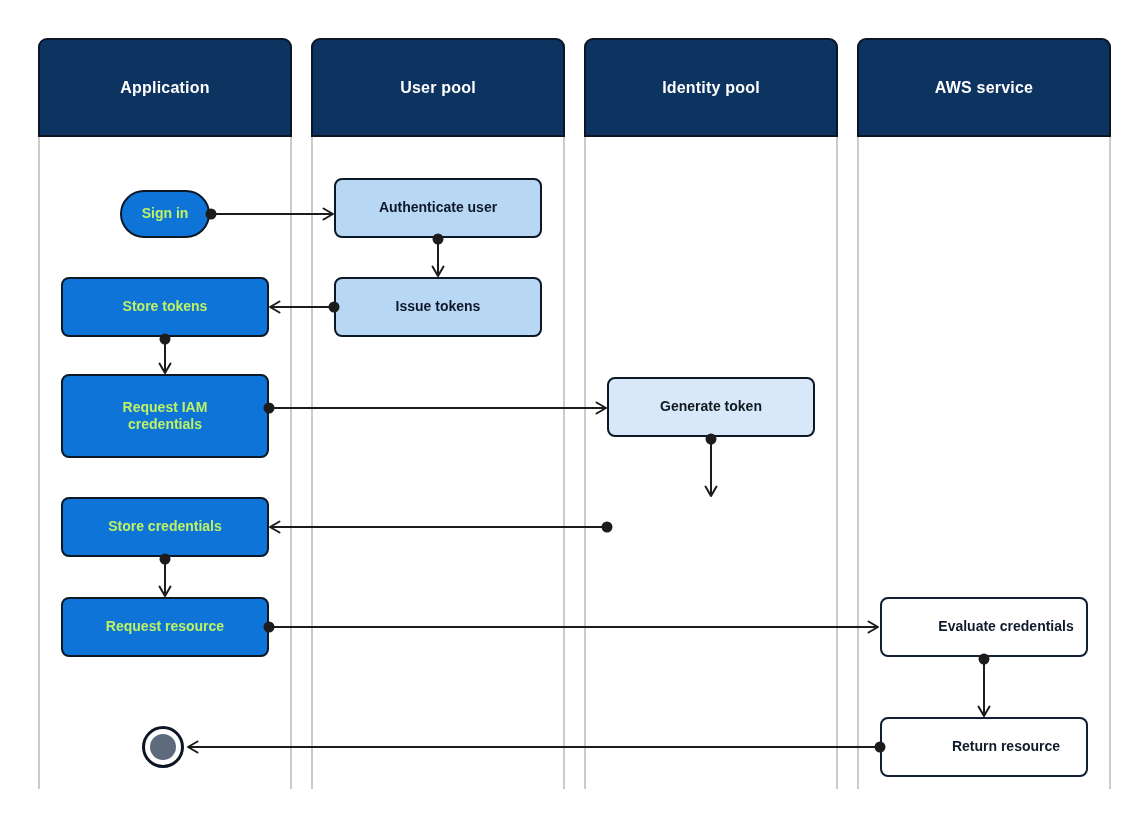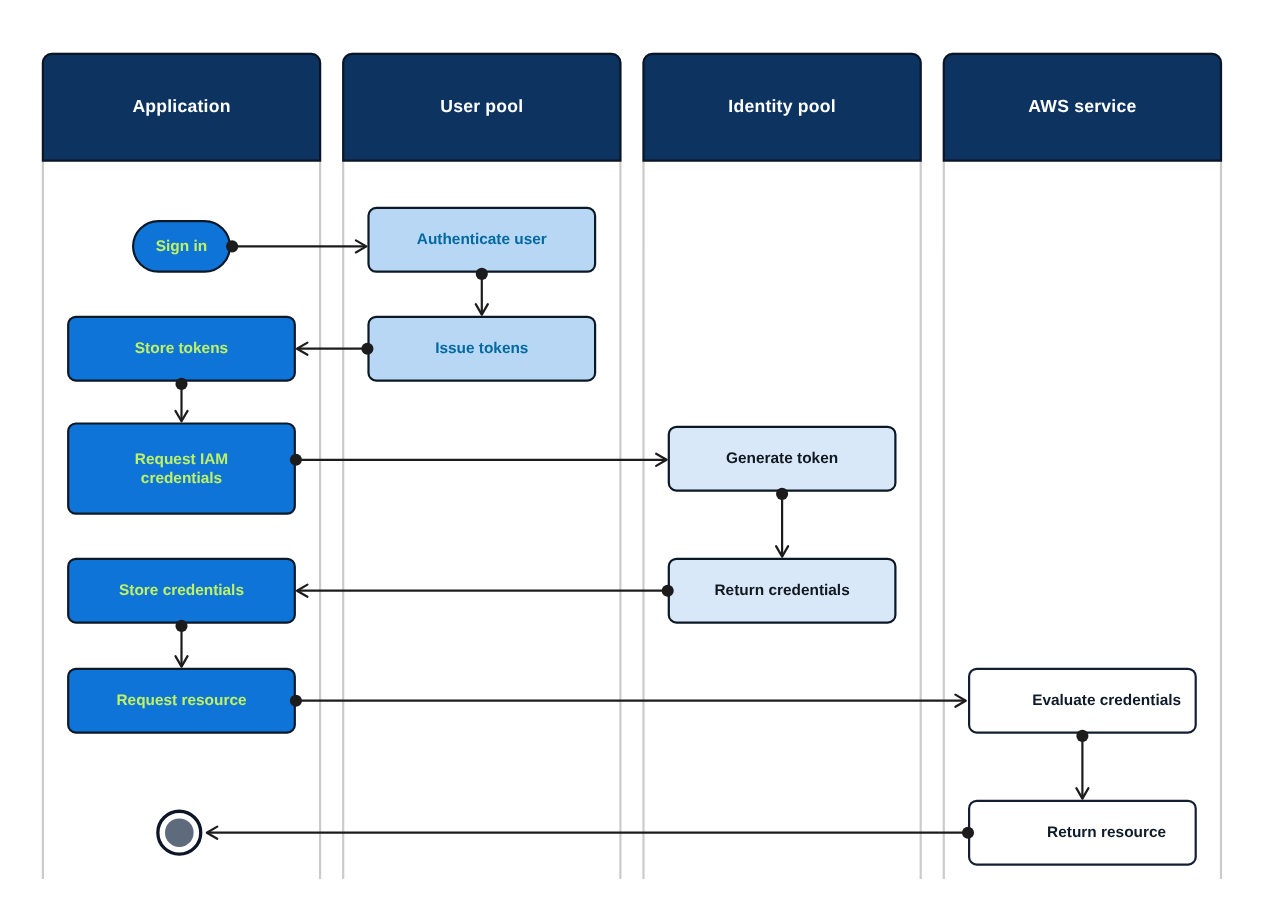--- a/index.html
+++ b/index.html
@@ -3,21 +3,20 @@
 <meta charset="utf-8">
 <style>
   html, body { margin: 0; padding: 0; background: #ffffff; }
   body { font-family: "Liberation Sans", sans-serif; }
   .canvas {
     position: relative;
     width: 1146px;
     height: 789px;
     background: #ffffff;
     overflow: hidden;
-    margin-top: 10px;
   }
 
   
   .lane {
     position: absolute;
     top: 38px;
     width: 254px;
     height: 775px;
     border: 2px solid #cbcbcb;
     border-radius: 10px;
@@ -55,21 +54,21 @@
     align-items: center;
     justify-content: center;
     text-align: center;
     border: 2px solid #0b1826;
     border-radius: 8px;
     font-size: 14px;
     font-weight: 700;
     line-height: 1.25;
   }
   .node.blue    { background: #0e74d8; color: #bef264; }
-  .node.light   { background: #b7d7f4; color: #0369a1; }
+  .node.light   { background: #b7d7f4; color: #0f172a; }
   .node.lighter { background: #d9e8f8; color: #101820; }
   .node.white   { background: #ffffff; color: #0f1b2b; border-color: #121f33; padding-left: 44px; }
 
   .n-sign-in              { left: 120px; top: 190px; width: 90px;  height: 48px; border-radius: 24px; }
   .n-authenticate-user    { left: 334px; top: 178px; width: 208px; height: 60px; }
   .n-issue-tokens         { left: 334px; top: 277px; width: 208px; height: 60px; }
   .n-store-tokens         { left: 61px;  top: 277px; width: 208px; height: 60px; }
   .n-request-iam          { left: 61px;  top: 374px; width: 208px; height: 84px; }
   .n-request-iam .nl      { max-width: 120px; }
   .n-generate-token       { left: 607px; top: 377px; width: 208px; height: 60px; }
@@ -150,23 +149,20 @@
   </div>
 
   <div class="node blue n-request-iam">
     <span class="nl">Request IAM credentials</span>
   </div>
 
   <div class="node lighter n-generate-token">
     <span class="nl">Generate token</span>
   </div>
 
-  <div class="node lighter n-return-credentials">
-    <span class="nl">Return credentials</span>
-  </div>
 
   <div class="node blue n-store-credentials">
     <span class="nl">Store credentials</span>
   </div>
 
   <div class="node blue n-request-resource">
     <span class="nl">Request resource</span>
   </div>
 
   <div class="node white n-evaluate-credentials">

